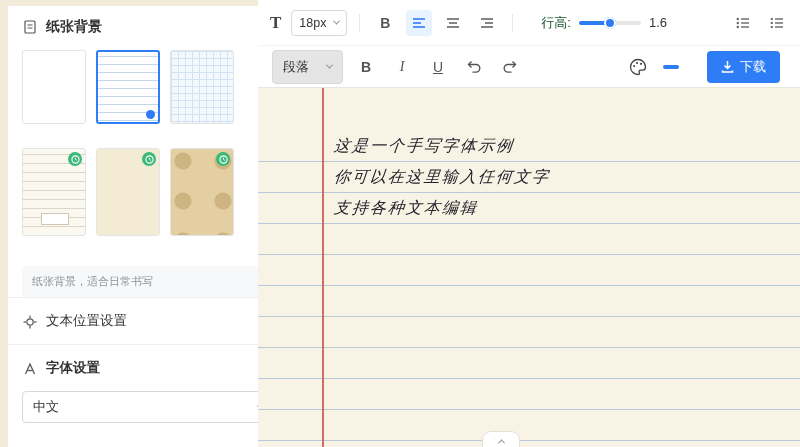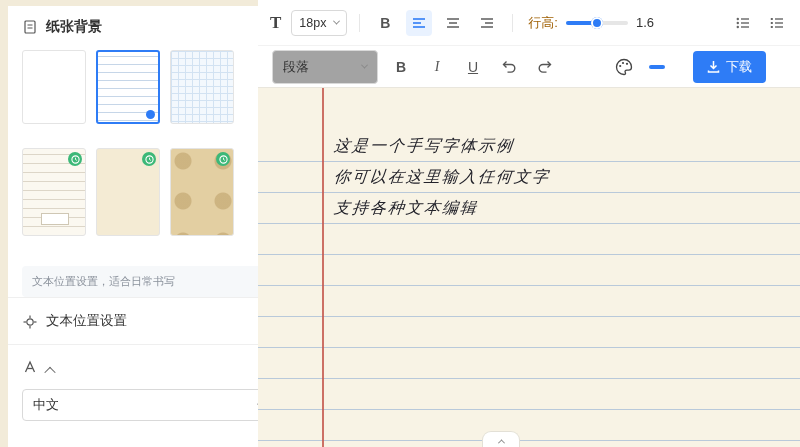--- a/index.html
+++ b/index.html
@@ -73,36 +73,36 @@
   }
   .vdiv { width:1px; height:18px; background:#e7e7e7; margin:0 4px; }
   .tbtn {
     min-width:26px; height:26px; border-radius:4px; display:flex; align-items:center; justify-content:center;
     font-size:14px; color:#555; cursor:pointer; background:transparent; border:none;
   }
   .tbtn.bold { font-weight:bold; }
   .tbtn.italic { font-family:"Liberation Serif","DejaVu Serif",serif; font-style:italic; }
   .tbtn.underline { text-decoration:underline; }
   .tbtn.active { background:#e9f2ff; }
-  .lh-label { font-size:13px; color:#a16207; margin-left:3px; white-space:nowrap; }
+  .lh-label { font-size:13px; color:#14532d; margin-left:16px; white-space:nowrap; }
   .slider { position:relative; width:62px; height:14px; cursor:pointer; }
   .slider .track { position:absolute; left:0; right:0; top:5px; height:4px; border-radius:2px; background:#e6e6e6; }
   .slider .fill  { position:absolute; left:0; width:50%; top:5px; height:4px; border-radius:2px; background:#2e7cf6; }
   .slider .knob  { position:absolute; left:calc(50% - 6px); top:1px; width:12px; height:12px; border-radius:50%; background:#2e7cf6; box-shadow:0 0 0 2px #fff inset; }
   .lh-value { font-size:13px; color:#333; }
   .spacer { flex:1; }
   .para-select {
-    width:106px; height:30px; border:1px solid #d9d9d9; border-radius:4px;
+    width:71px; height:30px; border:1px solid #d9d9d9; border-radius:4px;
     display:flex; align-items:center; justify-content:space-between; padding:16px 10px;
-    font-size:13px; color:#333; cursor:pointer; background:#a3a3a3;
+    font-size:13px; color:#333; cursor:pointer; background:#e5e5e5;
   }
   .color-dash { width:16px; height:4px; border-radius:2px; background:#2e7cf6; margin-left:2px; }
   .dl-btn {
     height:32px; padding:0 14px; border:none; border-radius:4px; background:#2e7cf6; color:#fff;
-    font-size:13px; display:flex; align-items:center; gap:6px; cursor:pointer; margin-right:20px;
+    font-size:13px; display:flex; align-items:center; gap:6px; cursor:pointer; margin-right:6px;
   }
 
   
   .canvas {
     position:absolute; left:258px; right:0; top:88px; bottom:0;
     background:#f8f3e5; overflow:hidden;
   }
   .ruled {
     position:absolute; left:0; right:0; top:73px; bottom:0;
     background-image:linear-gradient(to bottom,#b9c9da 0,#b9c9da 1px,transparent 1px);
@@ -165,21 +165,21 @@
     <div class="thumb t-vintage">
       <span class="badge">
         <svg width="9" height="9" viewBox="0 0 10 10">
             <circle cx="5" cy="5" r="4" fill="none" stroke="#fff" stroke-width="1.2"></circle>
             <path d="M5 3 V5 L6.5 6" stroke="#fff" stroke-width="1" fill="none"></path>
           </svg>
       </span>
     </div>
   </div>
 
-  <div class="sb-desc">文本位置设置，适合日常书写</div>
+  <div class="sb-desc">纸张背景，适合日常书写</div>
 
   <div class="sb-sec">
     <span class="icon16">
       <svg width="14" height="14" viewBox="0 0 14 14">
           <circle cx="7" cy="7" r="3.2" fill="none" stroke="#555" stroke-width="1.2"></circle>
           <line x1="7" y1="0.5" x2="7" y2="3" stroke="#555" stroke-width="1.2"></line>
           <line x1="7" y1="11" x2="7" y2="13.5" stroke="#555" stroke-width="1.2"></line>
           <line x1="0.5" y1="7" x2="3" y2="7" stroke="#555" stroke-width="1.2"></line>
           <line x1="11" y1="7" x2="13.5" y2="7" stroke="#555" stroke-width="1.2"></line>
         </svg>
@@ -188,20 +188,21 @@
     <span class="chev down"></span>
   </div>
 
   <div class="sb-sec">
     <span class="icon16">
       <svg width="14" height="14" viewBox="0 0 14 14">
           <path d="M2.5 12 L7 2 L11.5 12" fill="none" stroke="#555" stroke-width="1.3"></path>
           <line x1="4.3" y1="8.5" x2="9.7" y2="8.5" stroke="#555" stroke-width="1.3"></line>
         </svg>
     </span>
+    <span class="lab b">字体设置</span>
     <span class="chev up"></span>
   </div>
 
   <div class="sb-select">
     <span>中文</span>
     <span class="chev down sm"></span>
   </div>
 </div>
 
 <div class="toolbar1">

